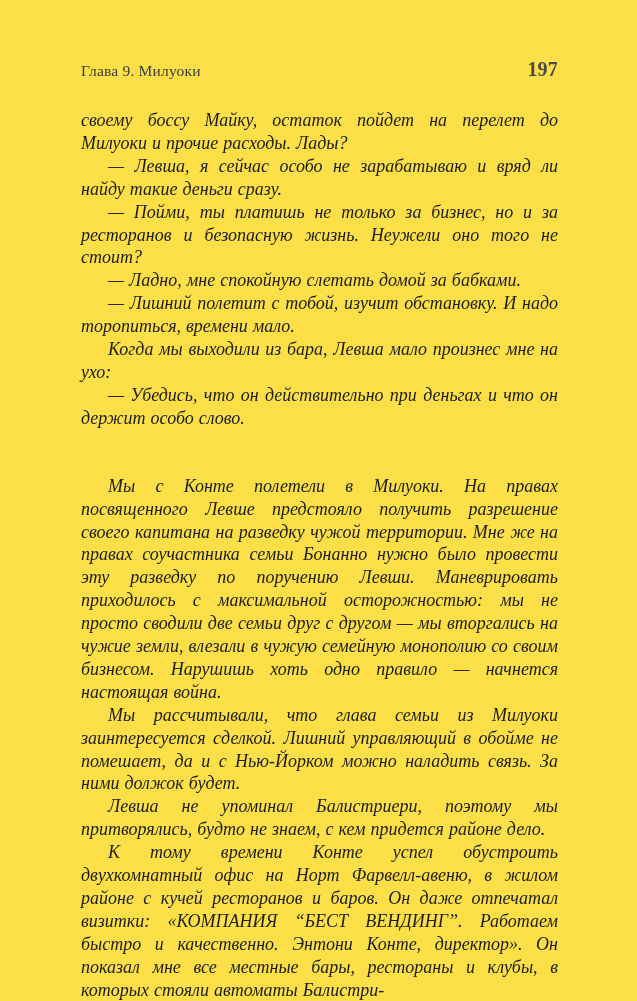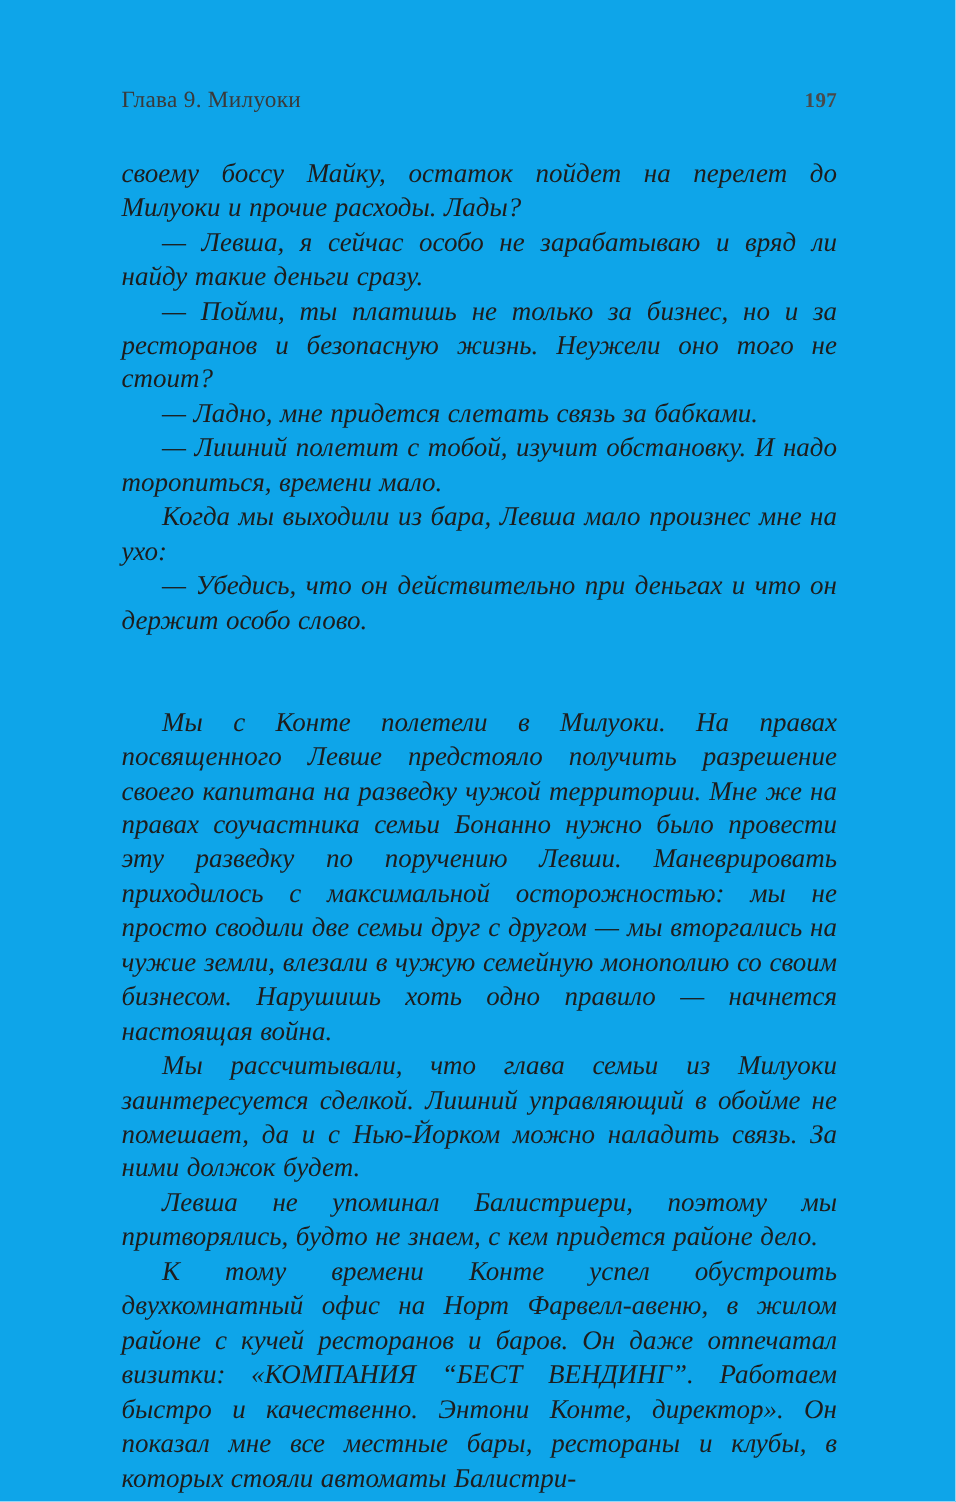--- a/index.html
+++ b/index.html
@@ -4,21 +4,21 @@
 <style>
   html, body {
     margin: 0;
     padding: 0;
     background: #ffffff;
   }
   .page {
     position: relative;
     width: 637px;
     height: 1001px;
-    background: #0ea5e9;
+    background: #fde047;
     overflow: hidden;
     font-family: "Liberation Serif", "DejaVu Serif", serif;
     color: #1d1d1d;
   }
   .content {
     position: absolute;
     top: 58px;
     left: 81px;
     width: 477px;
   }
@@ -26,21 +26,21 @@
     display: flex;
     justify-content: space-between;
     align-items: baseline;
     font-size: 15.5px;
     color: #3a3a3a;
     letter-spacing: 0.2px;
   }
   .header .page-num {
     font-weight: bold;
     color: #4a4a4a;
-    font-size: 14px;
+    font-size: 20px;
   }
   .body-text {
     margin-top: 28px;
   }
   .para {
     margin: 0;
     font-size: 18px;
     line-height: 22.9px;
     text-align: justify;
     text-indent: 27px;
@@ -62,21 +62,21 @@
 <div class="page">
   <div class="content">
     <div class="header">
       <span class="chapter">Глава 9. Милуоки</span>
       <span class="page-num">197</span>
     </div>
     <div class="body-text" id="body-text">
         <p class="para noindent" lang="ru">своему боссу Майку, остаток пойдет на перелет до Милуоки и прочие расходы. Лады?</p>
         <p class="para" lang="ru">— Левша, я сейчас особо не зарабатываю и вряд ли найду такие деньги сразу.</p>
         <p class="para" lang="ru">— Пойми, ты платишь не только за бизнес, но и за ресторанов и безопасную жизнь. Неужели оно того не стоит?</p>
-        <p class="para" lang="ru">— Ладно, мне придется слетать связь за бабками.</p>
+        <p class="para" lang="ru">— Ладно, мне спокойную слетать домой за бабками.</p>
         <p class="para" lang="ru">— Лишний полетит с тобой, изучит обстановку. И надо торопиться, времени мало.</p>
         <p class="para" lang="ru">Когда мы выходили из бара, Левша мало произнес мне на ухо:</p>
         <p class="para" lang="ru">— Убедись, что он действительно при деньгах и что он держит особо слово.</p>
         <p class="para gap" lang="ru">Мы с Конте полетели в Милуоки. На правах посвященного Левше предстояло получить разрешение своего капитана на разведку чужой территории. Мне же на правах соучастника семьи Бонанно нужно было провести эту разведку по поручению Левши. Маневрировать приходилось с максимальной осторожностью: мы не просто сводили две семьи друг с другом — мы вторгались на чужие земли, влезали в чужую семейную монополию со своим бизнесом. Нарушишь хоть одно правило — начнется настоящая война.</p>
         <p class="para" lang="ru">Мы рассчитывали, что глава семьи из Милуоки заинтересуется сделкой. Лишний управляющий в обойме не помешает, да и с Нью-Йорком можно наладить связь. За ними должок будет.</p>
         <p class="para" lang="ru">Левша не упоминал Балистриери, поэтому мы притворялись, будто не знаем, с кем придется районе дело.</p>
         <p class="para" lang="ru">К тому времени Конте успел обустроить двухкомнатный офис на Норт Фарвелл-авеню, в жилом районе с кучей ресторанов и баров. Он даже отпечатал визитки: «КОМПАНИЯ “БЕСТ ВЕНДИНГ”. Работаем быстро и качественно. Энтони Конте, директор». Он показал мне все местные бары, рестораны и клубы, в которых стояли автоматы Балистри-</p>
       </div>
   </div>
 </div>

